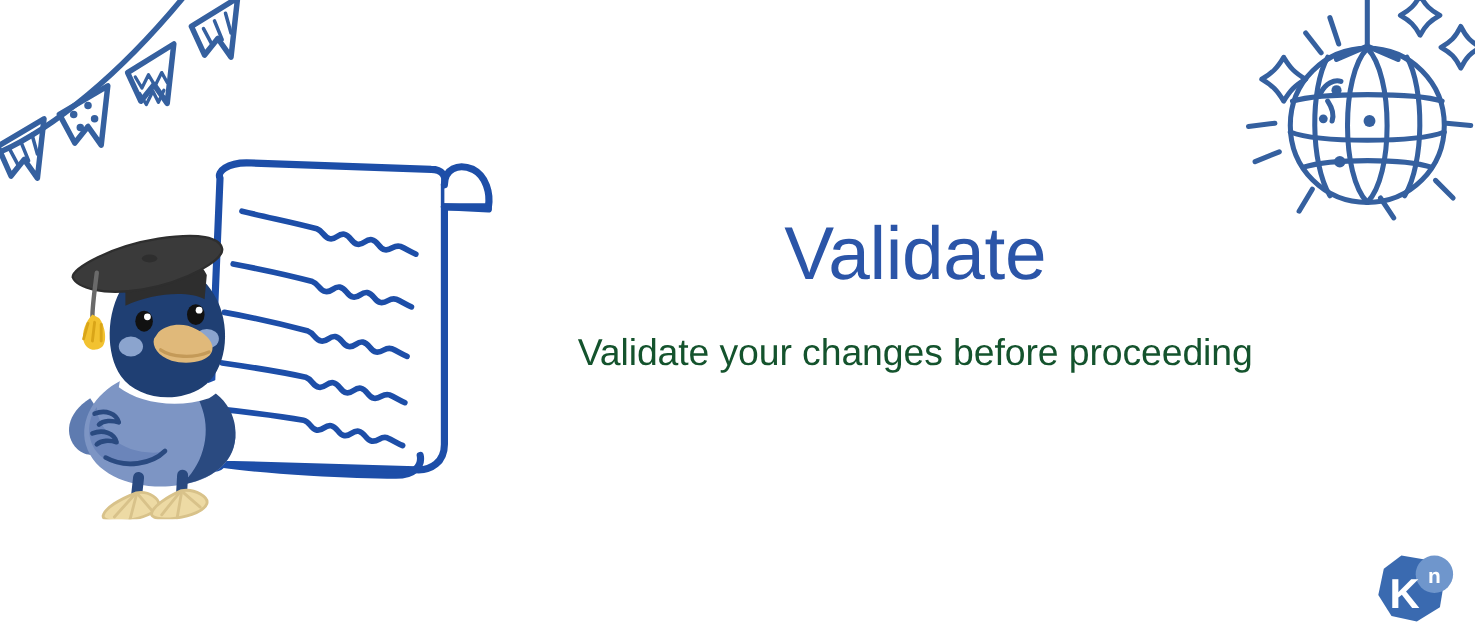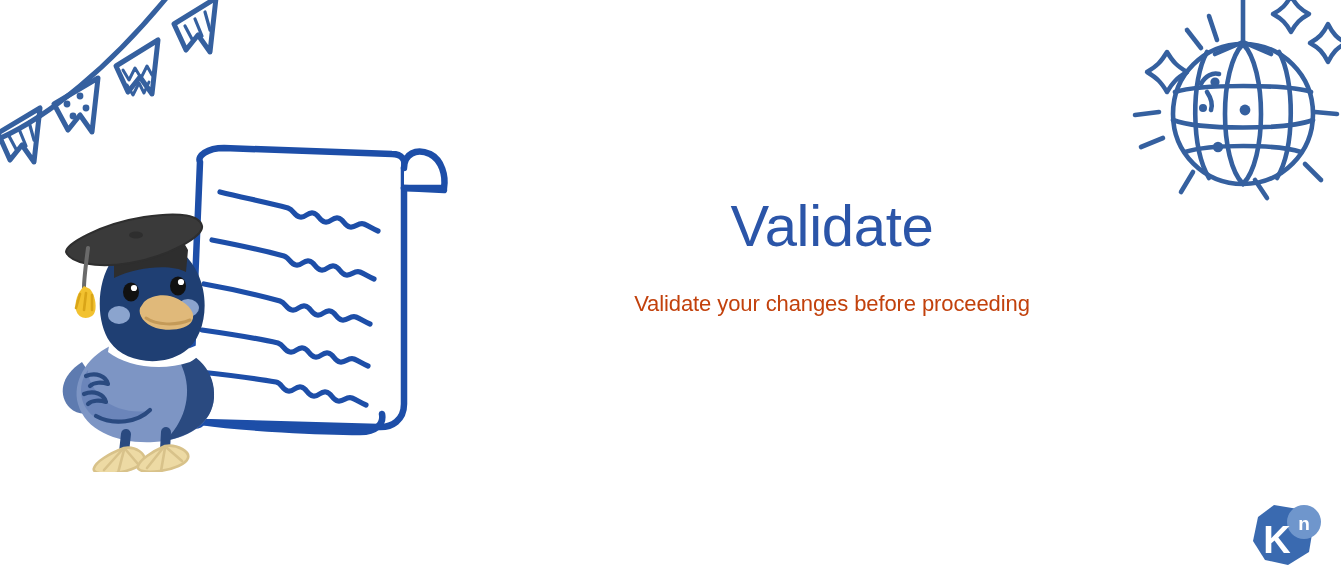--- a/index.html
+++ b/index.html
@@ -52,35 +52,35 @@
   #text-block {
     position: absolute;
     left: 462px;
     top: 196px;
     width: 740px;
     text-align: center;
   }
   #page-title {
     margin: 0;
     font-family: "Liberation Sans", sans-serif;
-    font-size: 58px;
+    font-size: 68px;
     font-weight: 300;
     line-height: 1.04;
     letter-spacing: -0.3px;
     color: #2b55a8;
     white-space: nowrap;
   }
   #page-subtitle {
     margin: 36px 0 0 0;
     font-family: "Liberation Sans", sans-serif;
-    font-size: 22px;
+    font-size: 34px;
     font-weight: 400;
     line-height: 1.1;
     letter-spacing: -0.1px;
-    color: #c2410c;
+    color: #14532d;
     white-space: nowrap;
   }
 
   
   #logo-badge {
     position: absolute;
     right: 14px;
     bottom: 8px;
     width: 86px;
     height: 78px;

